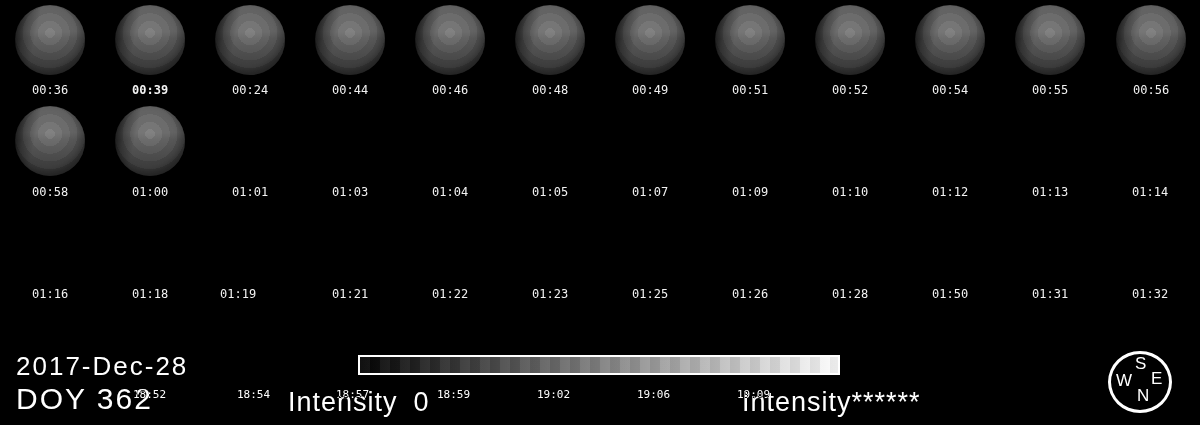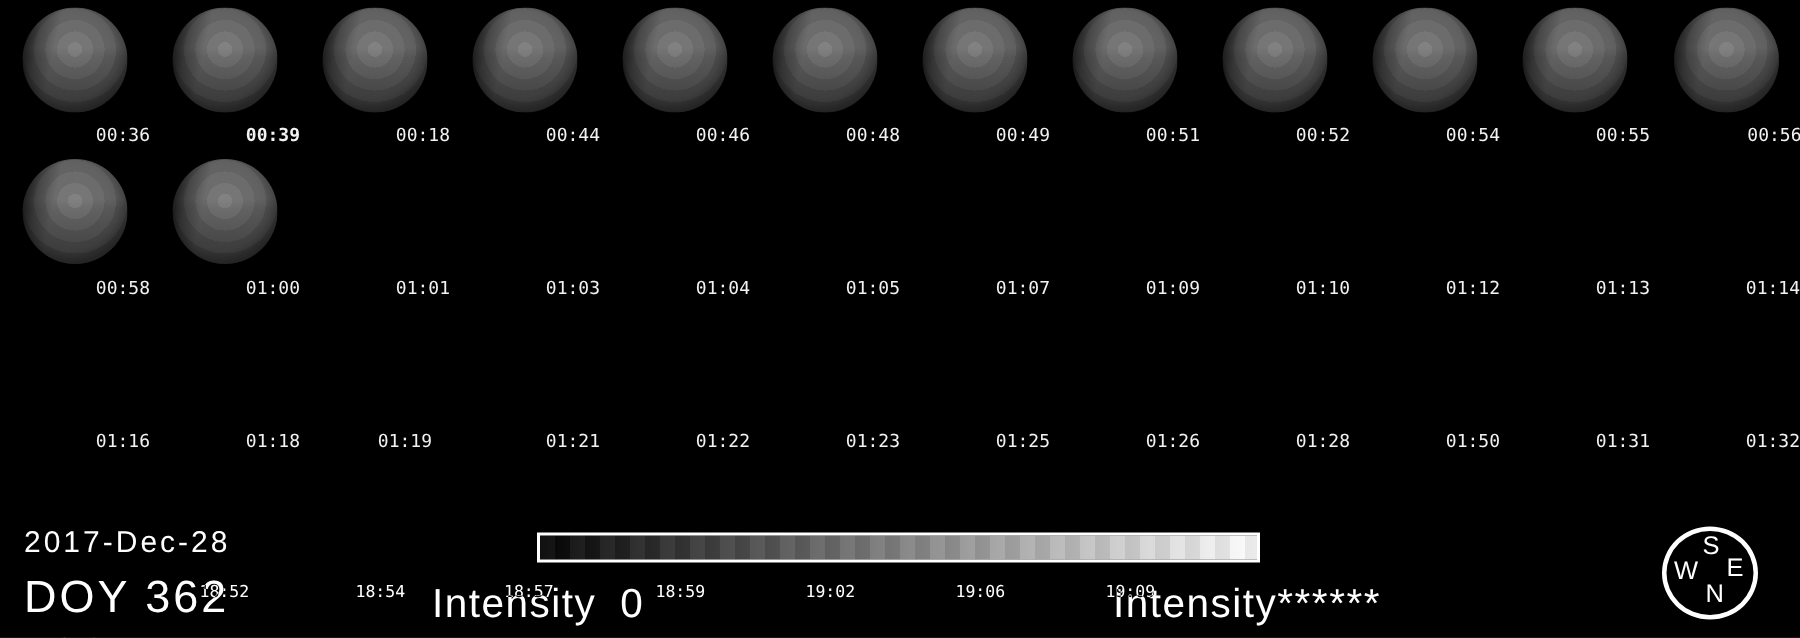--- a/index.html
+++ b/index.html
@@ -22,29 +22,29 @@
         #575757 36%, #575757 50%,
         #4d4d4d 50%, #4d4d4d 64%,
         #434343 64%, #434343 77%,
         #373737 77%, #373737 88%,
         #2a2a2a 88%, #2a2a2a 96%,
         #1f1f1f 96%);
     box-shadow: inset -3px -4px 7px rgba(0,0,0,0.35);
   }
 
   .frame-time{
-    position:absolute;width:100px;text-align:right;
-    font:12px "DejaVu Sans Mono",monospace;color:#f2f2f2;white-space:nowrap;
+    position:absolute;width:100px;text-align:left;
+    font:12px "DejaVu Sans Mono",monospace;color:#f2f2f2;white-space:nowrap;margin-left:32px;
   }
 
   .big-text{
     position:absolute;color:#fff;font-weight:400;white-space:nowrap;
     font-family:"Liberation Sans",sans-serif;
   }
-  #date-label{left:16px;top:351px;font-size:20px;letter-spacing:2px;}
+  #date-label{left:16px;top:351px;font-size:26px;letter-spacing:2px;}
   #doy-label{left:16px;top:382px;font-size:30px;letter-spacing:2px;}
   .intensity-text{font-size:27px;letter-spacing:1px;top:387px;}
   #intensity-min{left:288px;}
   #intensity-min .val{margin-left:16px;}
   #intensity-max{left:742px;}
 
   #colorbar{
     position:absolute;left:358px;top:355px;width:482px;height:20px;
     box-sizing:border-box;border:2px solid #fff;
     background:
@@ -76,21 +76,21 @@
 <body>
 
 <div class="figure">
 
   <div id="frame-grid">
       <div class="disc" style="left: 15px; top: 5px;"></div>
       <div class="frame-time" style="left: 0px; top: 83px;">00:36</div>
       <div class="disc" style="left: 115px; top: 5px;"></div>
       <div class="frame-time" style="left: 100px; top: 83px; font-weight: bold;">00:39</div>
       <div class="disc" style="left: 215px; top: 5px;"></div>
-      <div class="frame-time" style="left: 200px; top: 83px;">00:18</div>
+      <div class="frame-time" style="left: 200px; top: 83px;">00:24</div>
       <div class="disc" style="left: 315px; top: 5px;"></div>
       <div class="frame-time" style="left: 300px; top: 83px;">00:44</div>
       <div class="disc" style="left: 415px; top: 5px;"></div>
       <div class="frame-time" style="left: 400px; top: 83px;">00:46</div>
       <div class="disc" style="left: 515px; top: 5px;"></div>
       <div class="frame-time" style="left: 500px; top: 83px;">00:48</div>
       <div class="disc" style="left: 615px; top: 5px;"></div>
       <div class="frame-time" style="left: 600px; top: 83px;">00:49</div>
       <div class="disc" style="left: 715px; top: 5px;"></div>
       <div class="frame-time" style="left: 700px; top: 83px;">00:51</div>

